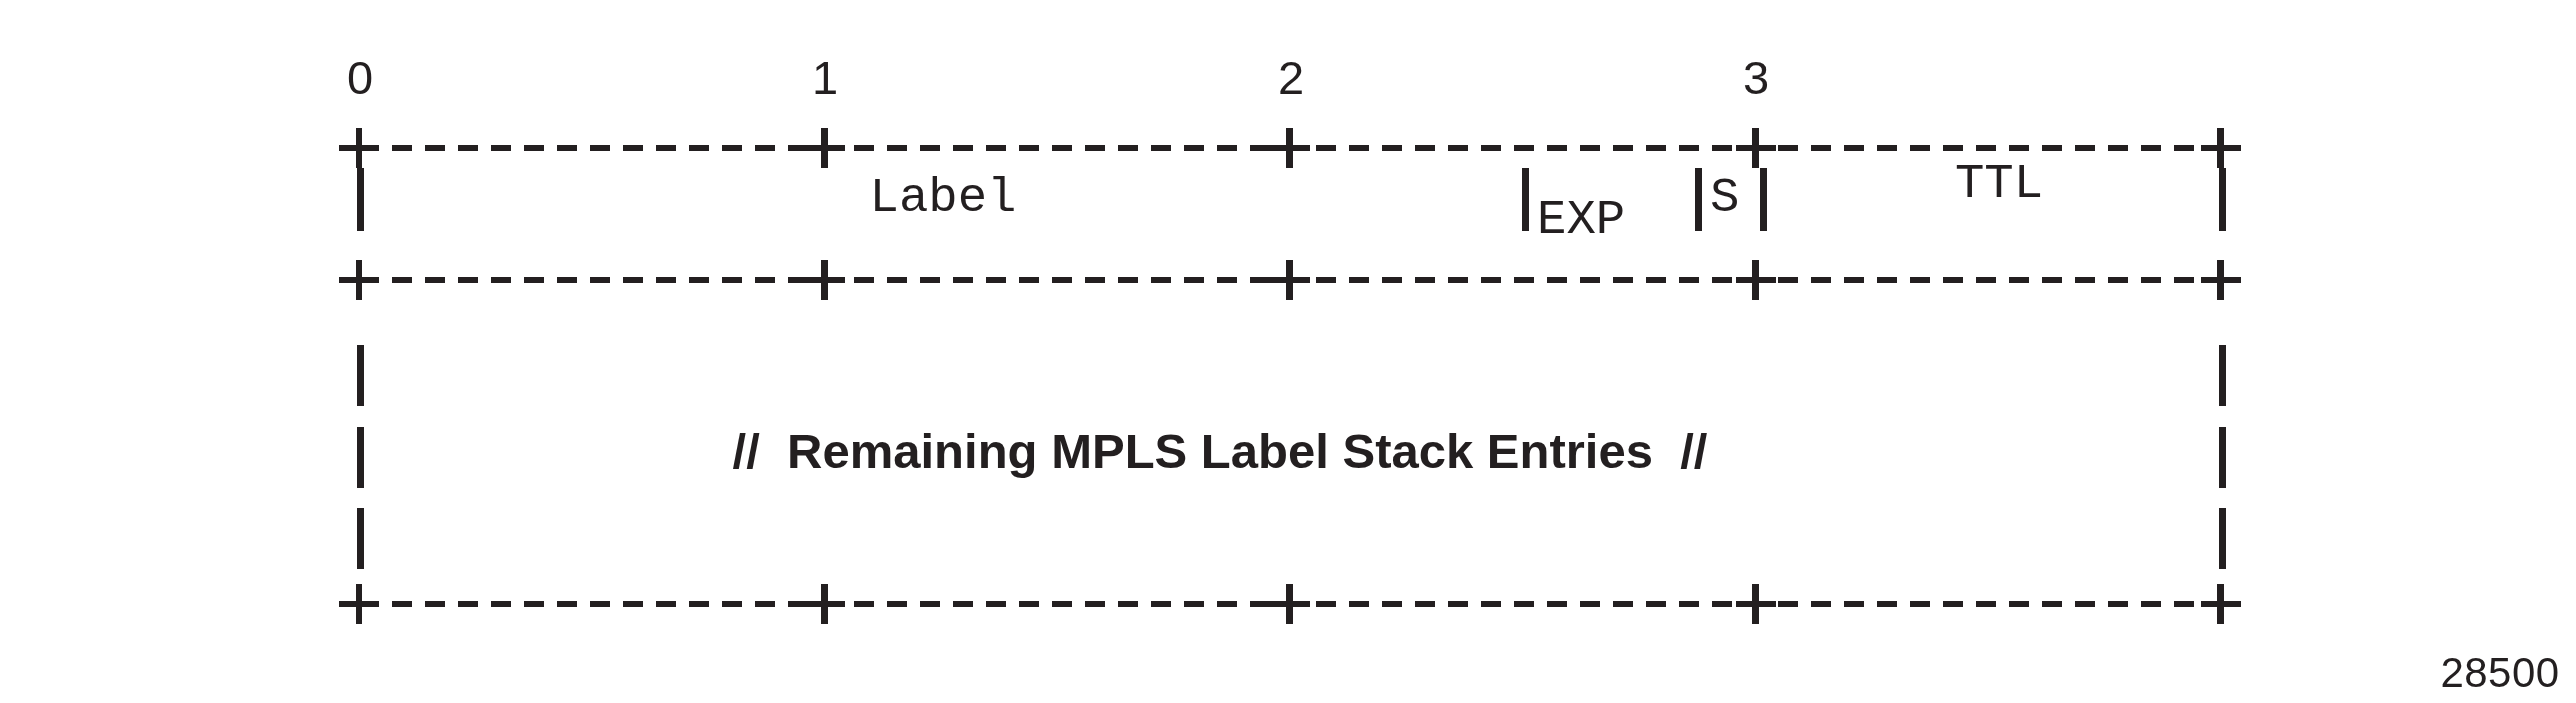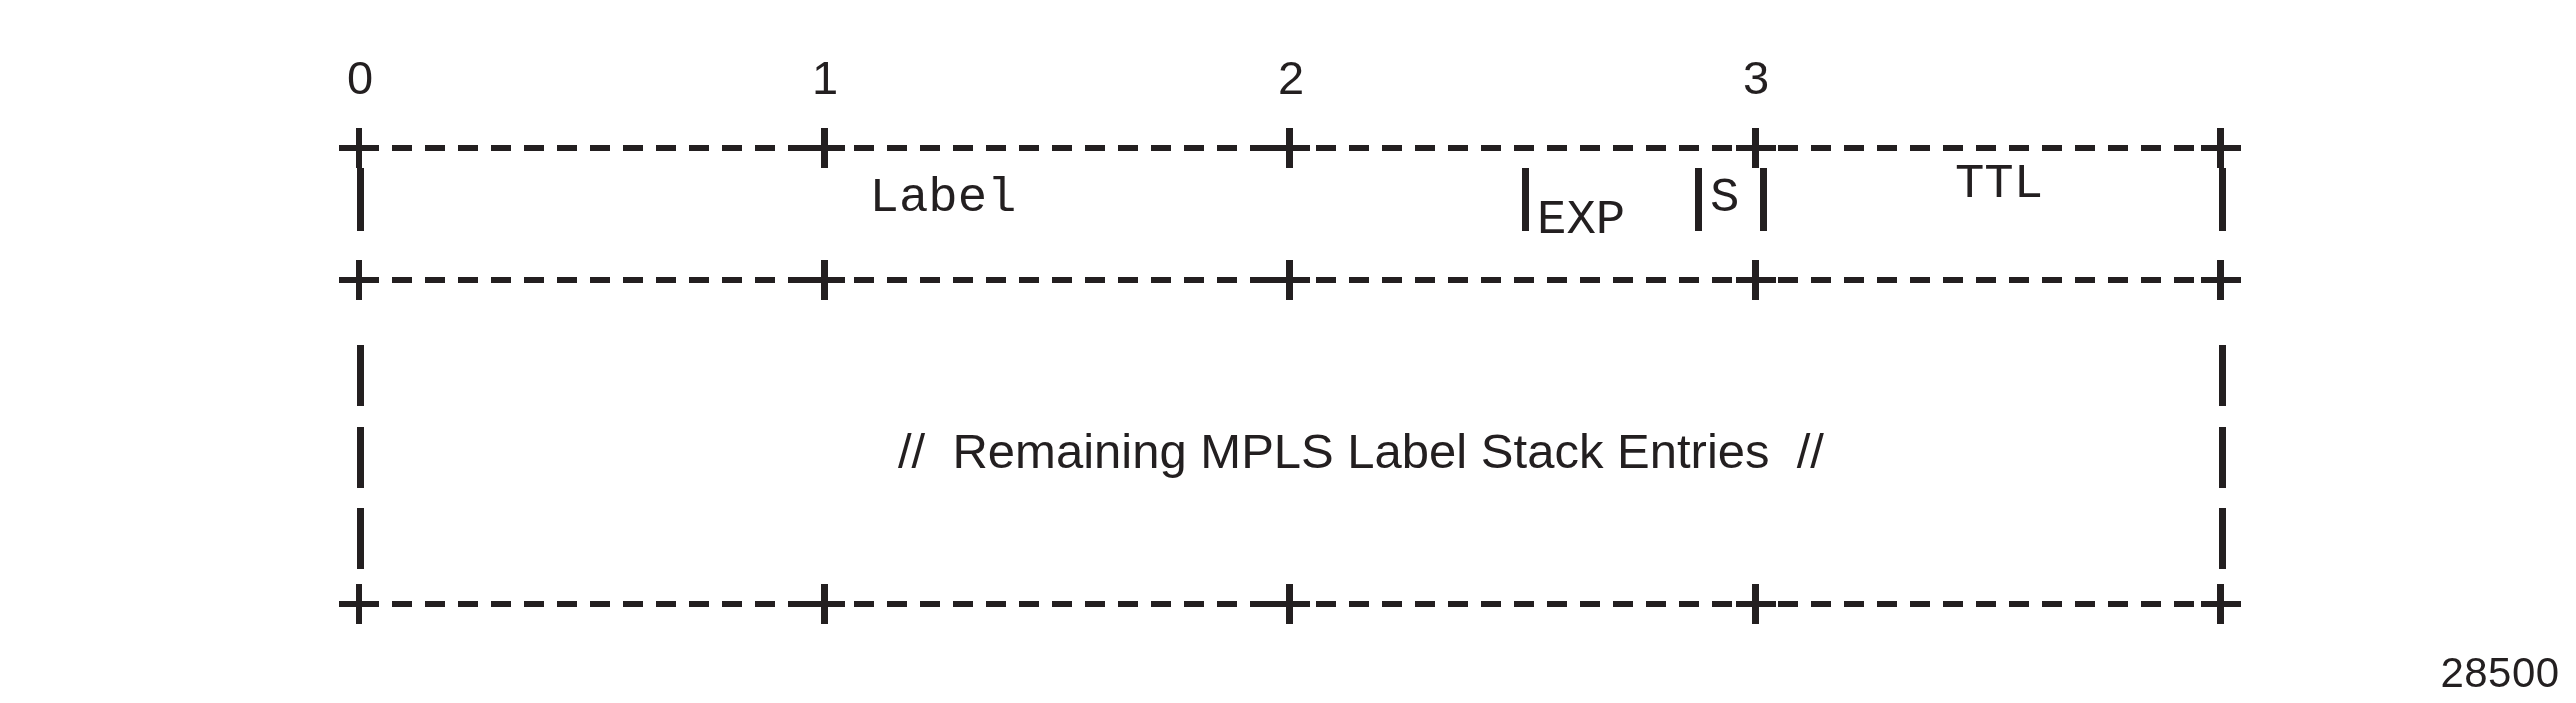--- a/index.html
+++ b/index.html
@@ -176,21 +176,21 @@
   <div>
 
     <span class="pipe" style="left:360px; top:345px; height:61px;"></span>
     <span class="pipe" style="left:360px; top:427px; height:61px;"></span>
     <span class="pipe" style="left:360px; top:508px; height:61px;"></span>
 
     <span class="pipe" style="left:2222px; top:345px; height:61px;"></span>
     <span class="pipe" style="left:2222px; top:427px; height:61px;"></span>
     <span class="pipe" style="left:2222px; top:508px; height:61px;"></span>
 
-    <span class="body-text" style="left:1361px; top:427px;">//  Remaining MPLS Label Stack Entries  //</span>
+    <span class="body-text" style="left:1220px; top:427px;font-weight:bold;">//  Remaining MPLS Label Stack Entries  //</span>
   </div>
 
   <div class="rule-row" style="top:586px;">
     <span class="seg" style="left:16.3px;  width:1862px;"></span>
     <span class="plus" style="left:16.3px;"></span>
     <span class="plus" style="left:482px;"></span>
     <span class="plus" style="left:947px;"></span>
     <span class="plus" style="left:1413px;"></span>
     <span class="plus" style="left:1878px;"></span>
   </div>

